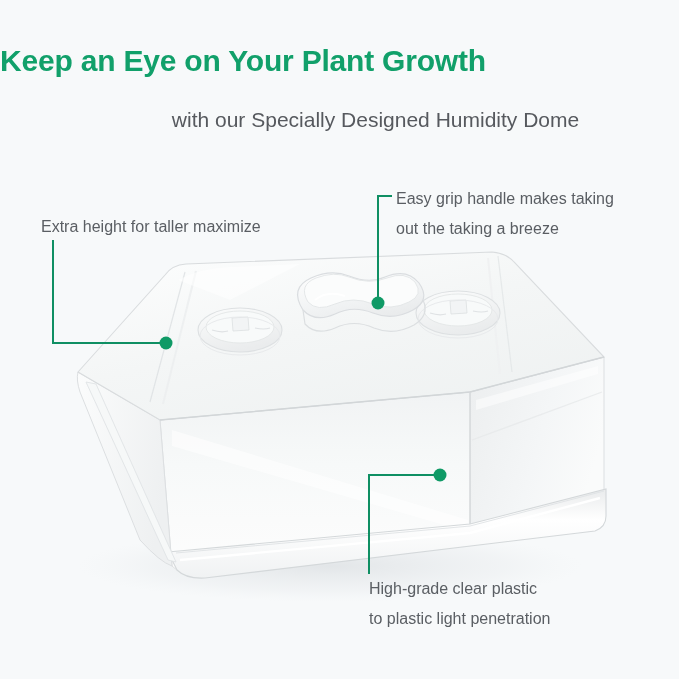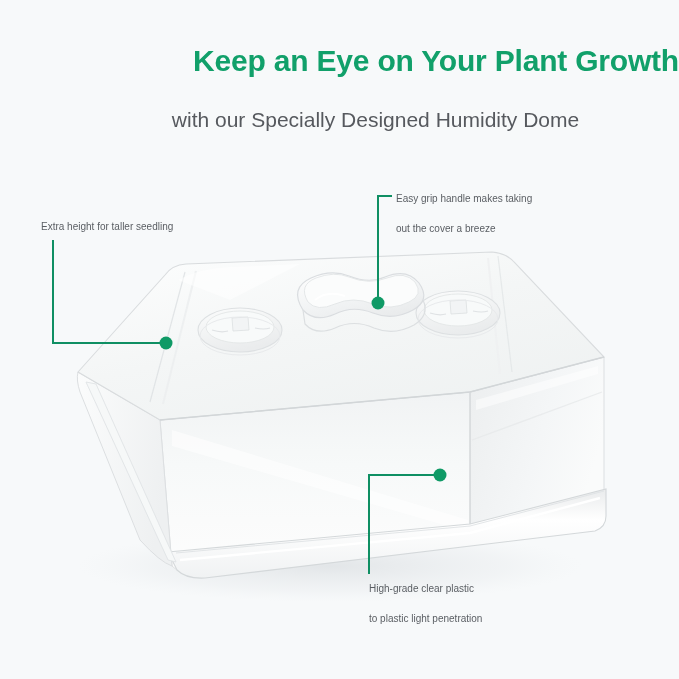--- a/index.html
+++ b/index.html
@@ -19,21 +19,21 @@
     height: 679px;
     background: #f7f9fa;
   }
 
   
   #headline {
     position: absolute;
     left: 0;
     top: 42px;
     width: 679px;
-    text-align: right;
+    text-align: left;
     font-size: 30px;
     font-weight: bold;
     letter-spacing: -0.2px;
     color: #11a06a;
     line-height: 38px;
     white-space: nowrap;
   }
   #subhead {
     position: absolute;
     left: 0;
@@ -45,21 +45,21 @@
     color: #56595e;
     line-height: 30px;
     white-space: nowrap;
     padding-left: 36px;
   }
 
   
   .callout {
     position: absolute;
     color: #5a5e63;
-    font-size: 10px;
+    font-size: 16px;
     line-height: 30px;
     white-space: nowrap;
   }
   #callout-height   { left: 41px;  top: 212px; }
   #callout-handle   { left: 396px; top: 184px; }
   #callout-plastic  { left: 352px; top: 574px; margin-left: 17px; }
 
   
   #leaders {
     position: absolute;
@@ -204,26 +204,26 @@
     <circle cx="378" cy="303" r="6.5" fill="#0f9a66"></circle>
 
     <path d="M 434 475 L 369 475 L 369 574" fill="none" stroke="#0f8f63" stroke-width="2"></path>
     <circle cx="440" cy="475" r="6.5" fill="#0f9a66"></circle>
   </svg>
 
   <div id="headline">Keep an Eye on Your Plant Growth</div>
   <div id="subhead">with our Specially Designed Humidity Dome</div>
 
   <div id="callout-height" class="callout">
-    <div>Extra height for taller seedling</div>
+    <div>Extra height for taller maximize</div>
   </div>
 
   <div id="callout-handle" class="callout">
     <div>Easy grip handle makes taking</div>
-    <div>out the cover a breeze</div>
+    <div>out the taking a breeze</div>
   </div>
 
   <div id="callout-plastic" class="callout">
     <div>High-grade clear plastic</div>
     <div>to plastic light penetration</div>
   </div>
 
 </div>
 
 </body></html>

